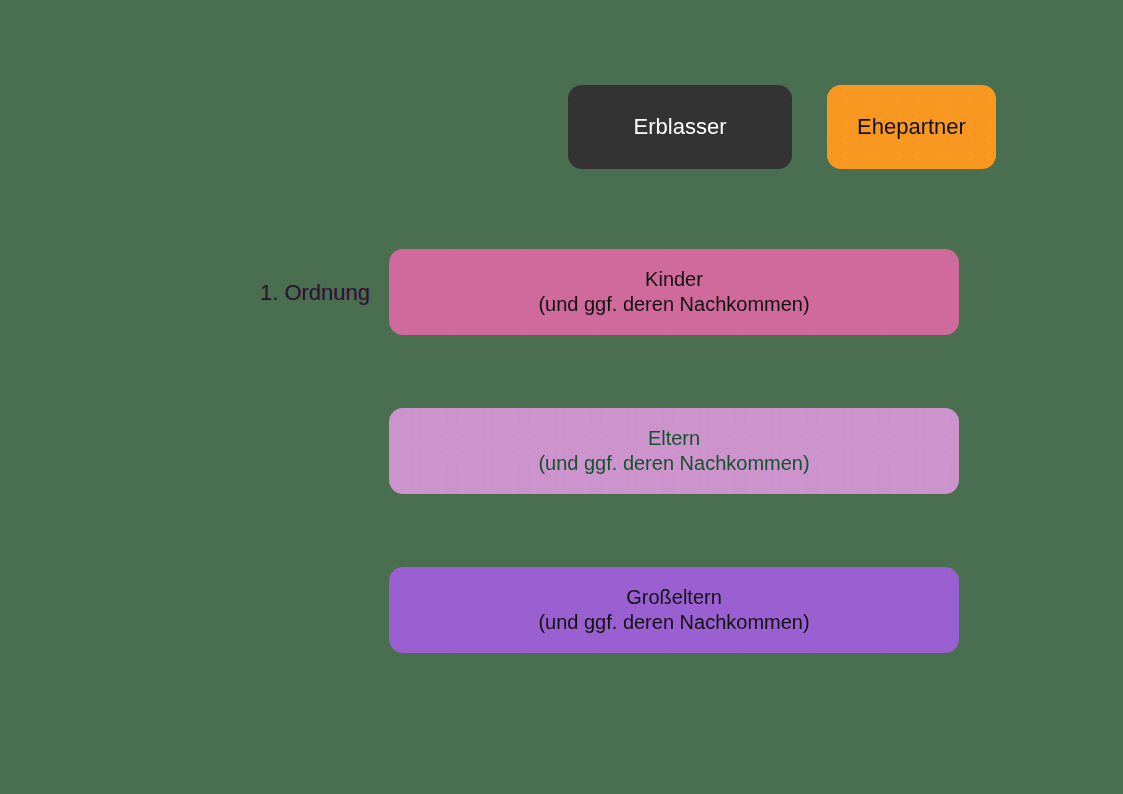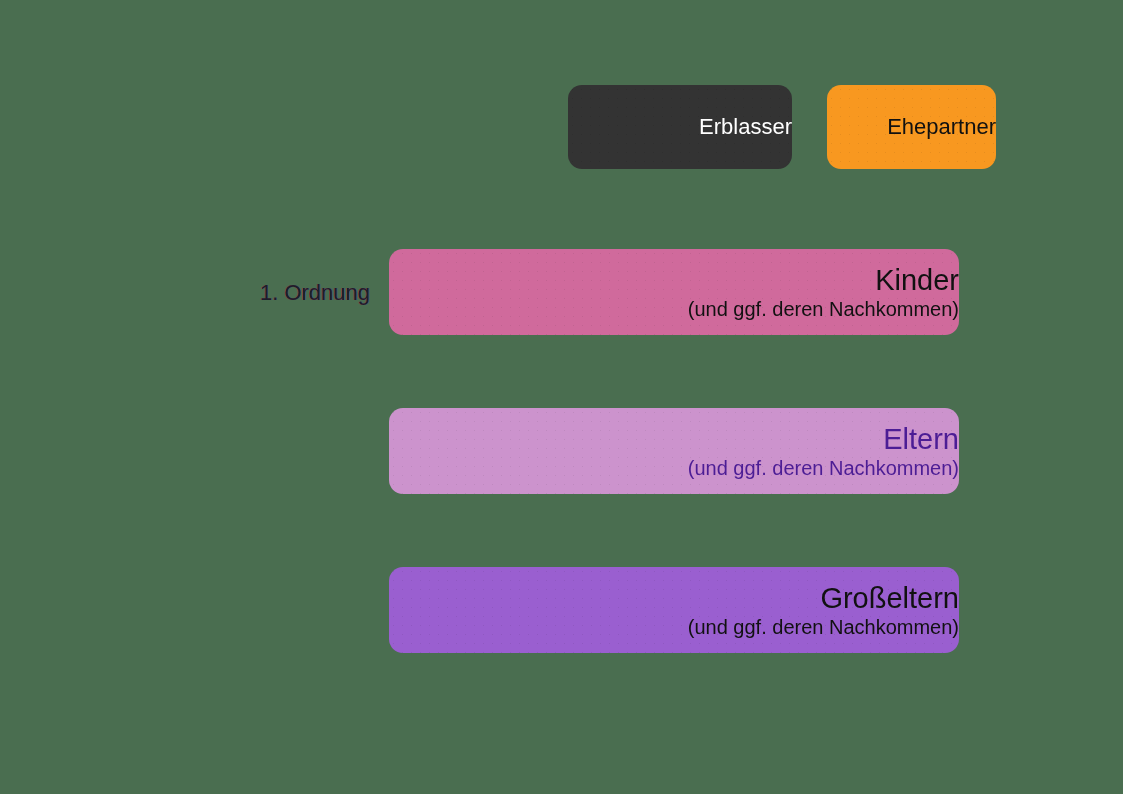--- a/index.html
+++ b/index.html
@@ -17,21 +17,21 @@
     width: 1123px;
     height: 794px;
     background: #4a6e50;
   }
   
   .box {
     position: absolute;
     box-sizing: border-box;
     display: flex;
     flex-direction: column;
-    align-items: flex-end;
+    align-items: center;
     justify-content: center;
     text-align: center;
     border-radius: 14px;
     overflow: hidden;
   }
   .box .dots {
     position: absolute;
     inset: 0;
     pointer-events: none;
     background-image: radial-gradient(rgba(0,0,0,0.07) 0.8px, transparent 0.9px);
@@ -77,24 +77,24 @@
   #label-1 { top: 280px; }
   #label-2 { top: 439px; }
   #label-3 { top: 597px; }
 
   .row-box {
     left: 389px;
     width: 570px;
     height: 86px;
   }
   #box-kinder { top: 249px; background: #d06a9c; color: #111111; }
-  #box-eltern { top: 408px; background: #cc93cd; color: #4c1d95; }
+  #box-eltern { top: 408px; background: #cc93cd; color: #14532d; }
   #box-grosseltern { top: 567px; background: #9a5fd0; color: #111111; }
 
-  .row-box .title { font-size: 29px; margin-bottom: 1px; }
+  .row-box .title { font-size: 20px; margin-bottom: 1px; }
   .row-box .subtitle { font-size: 20px; }
 </style>
 </head>
 <body>
 
 <div id="canvas">
 
   <div class="box" id="box-erblasser">
     <span class="dots"></span>
     <span class="txt title">Erblasser</span>

